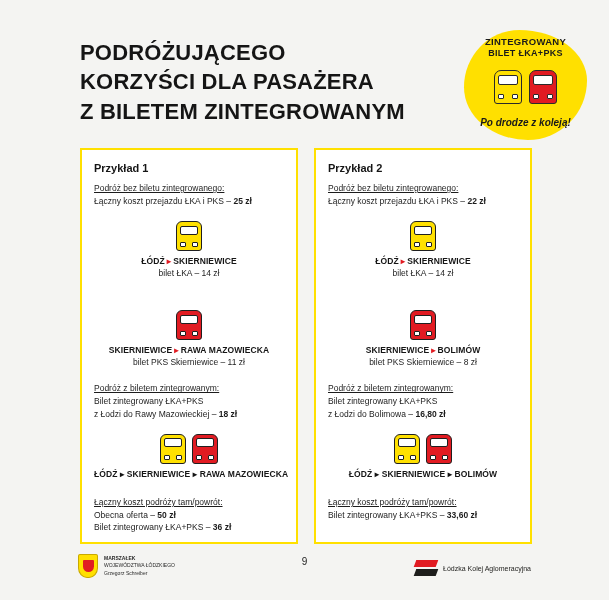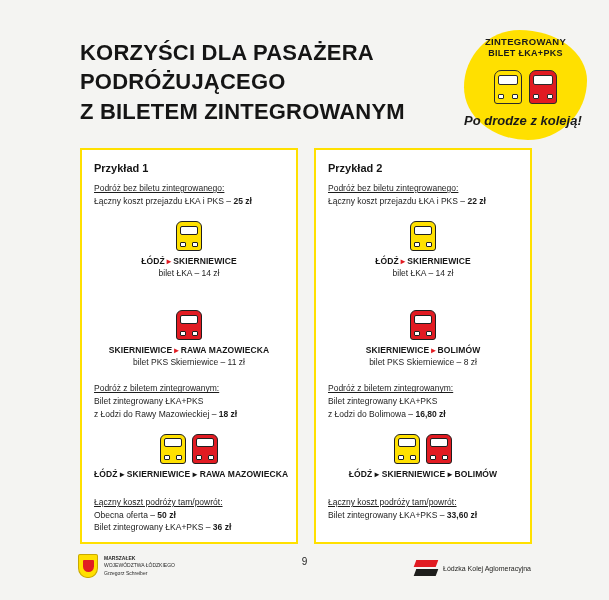--- a/index.html
+++ b/index.html
@@ -97,22 +97,22 @@
     display: flex; justify-content: space-between;
   }
   .mini-vehicle .mlights i {
     display: block; width: 6px; height: 5px;
     background: #fff; border: 1px solid #2a2a2a; border-radius: 1px;
   }
   .logo-slogan {
     position: absolute;
     bottom: 12px;
     left: 0; right: 0;
-    text-align: left;
-    font-size: 13px;
+    text-align: center;
+    font-size: 10px;
     font-weight: bold;
     font-style: italic;
     color: #1a1a1a;
   }
 
   
   .cards {
     position: absolute;
     left: 80px;
     top: 148px;
@@ -229,22 +229,22 @@
   .lka-mark .b { position: absolute; left: 0; top: 9px; width: 22px; height: 7px; background: #1d1d1b; transform: skewX(-20deg); }
   .footer-right-text { font-size: 7px; color: #1d1d1b; }
 </style>
 </head>
 <body>
 
 <div class="page">
 
   <div class="header">
     <h1>
+      <span>PODRÓŻUJĄCEGO</span>
       <span>KORZYŚCI DLA PASAŻERA</span>
-      <span>PODRÓŻUJĄCEGO</span>
       <span>Z BILETEM ZINTEGROWANYM</span>
     </h1>
   </div>
 
   <div class="logo-badge">
     <div class="logo-blob"></div>
     <div class="logo-title">
       <div class="l1">ZINTEGROWANY</div>
       <div class="l2">BILET ŁKA+PKS</div>
     </div>

